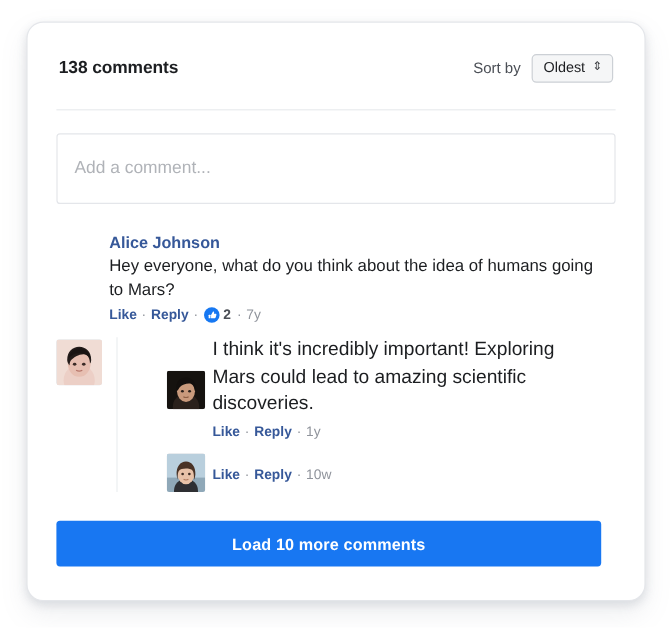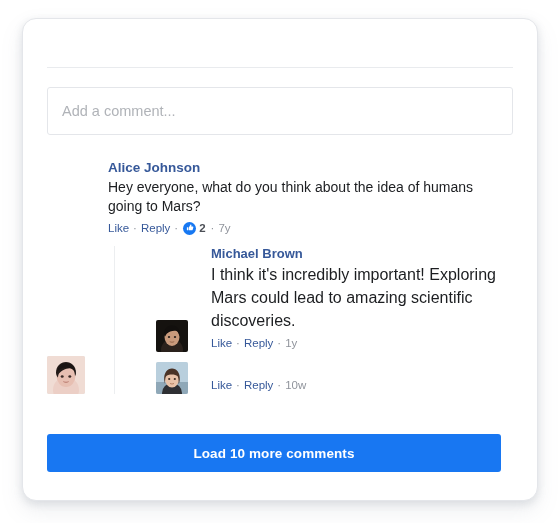--- a/index.html
+++ b/index.html
@@ -85,42 +85,42 @@
     height: 1px;
     background: #e9ebee;
     margin: 22px 0 0 0;
   }
 
   
   .composer {
     margin-top: 19px;
     box-sizing: border-box;
     width: 100%;
-    height: 48px;
+    height: 59px;
     border: 1px solid #e4e6ea;
     border-radius: 3px;
     background: #ffffff;
     display: flex;
     align-items: center;
     padding: 0 14px;
   }
   .composer-placeholder {
     font-size: 14.5px;
     color: #b0b3b8;
   }
 
   
   .thread {
     margin-top: 24px;
   }
 
   .comment {
     display: flex;
-    align-items: flex-end;
-    gap: 23px;
+    align-items: center;
+    gap: 6px;
   }
   .comment + .comment { margin-top: 10px; }
 
   .avatar {
     flex: 0 0 auto;
     width: 38px;
     height: 38px;
     border-radius: 2px;
     overflow: hidden;
     background: #dddfe2;
@@ -152,21 +152,21 @@
     display: flex;
     align-items: center;
     font-size: 11.5px;
     color: #90949c;
     gap: 4px;
     margin-top: 3px;
     line-height: 1.4;
   }
   .meta .link {
     color: #365899;
-    font-weight: normal;
+    font-weight: bold;
     font-size: 11.5px;
   }
   .meta .sep { color: #90949c; }
   .meta .time { color: #90949c; }
 
   .like-badge {
     display: inline-flex;
     align-items: center;
     gap: 3px;
     margin: 0 1px;
@@ -215,20 +215,31 @@
     cursor: pointer;
     letter-spacing: 0.1px;
   }
 </style>
 </head>
 <body>
 
 <div class="page">
   <div class="card">
 
+    <div class="card-header">
+      <div class="comments-count">138 comments</div>
+
+      <div class="sort-wrap">
+        <span class="sort-label">Sort by</span>
+        <span class="sort-select">
+          <span>Oldest</span>
+          <span class="sort-arrows">⇕</span>
+        </span>
+      </div>
+    </div>
 
     <div class="divider"></div>
 
     <div class="composer">
       <span class="composer-placeholder">Add a comment...</span>
     </div>
 
     <div class="thread">
 
       <div class="comment">
@@ -273,21 +284,20 @@
                   <rect width="32" height="32" fill="#15120f"></rect>
                   <ellipse cx="16" cy="30" rx="11" ry="11" fill="#2a211c"></ellipse>
                   <ellipse cx="16" cy="17" rx="7.5" ry="9" fill="#c99a7c"></ellipse>
                   <path d="M8 14c0-5.5 3.6-8.5 8-8.5s8 3 8 8.5c0 1.6-.6 2.6-.6 2.6s-.6-4.6-3-5.6c-2.6-1-7.4.4-9.4 2.4-.8.8-2 3.2-2 3.2S8 15.5 8 14z" fill="#120f0d"></path>
                   <ellipse cx="13" cy="17" rx="1.2" ry="1" fill="#2b211c"></ellipse>
                   <ellipse cx="19" cy="17" rx="1.2" ry="1" fill="#2b211c"></ellipse>
                   <path d="M13.8 21.6c1.3.8 3.1.8 4.4 0" stroke="#8d5f45" stroke-width=".9" fill="none"></path>
                 </svg>
               </div>
               <div class="comment-body">
-                <span class="author">Michael Brown</span>
                 <p class="comment-text">I think it's incredibly important! Exploring Mars could lead to amazing scientific discoveries.</p>
                 <div class="meta">
                   <span class="link">Like</span>
                   <span class="sep">·</span>
                   <span class="link">Reply</span>
                   <span class="sep">·</span>
                   <span class="time">1y</span>
                 </div>
               </div>
             </div>

